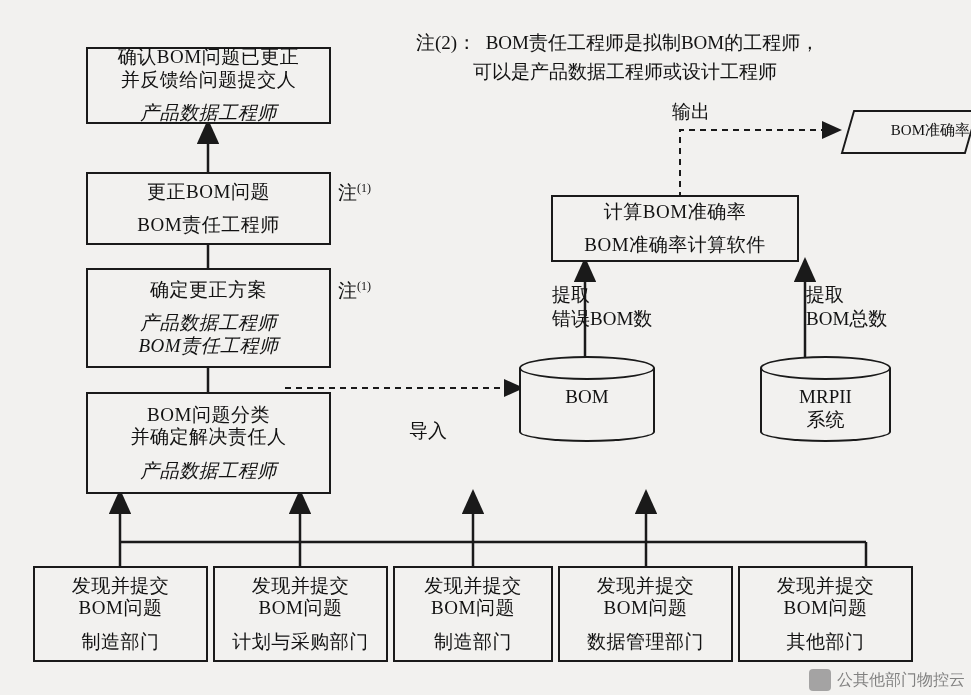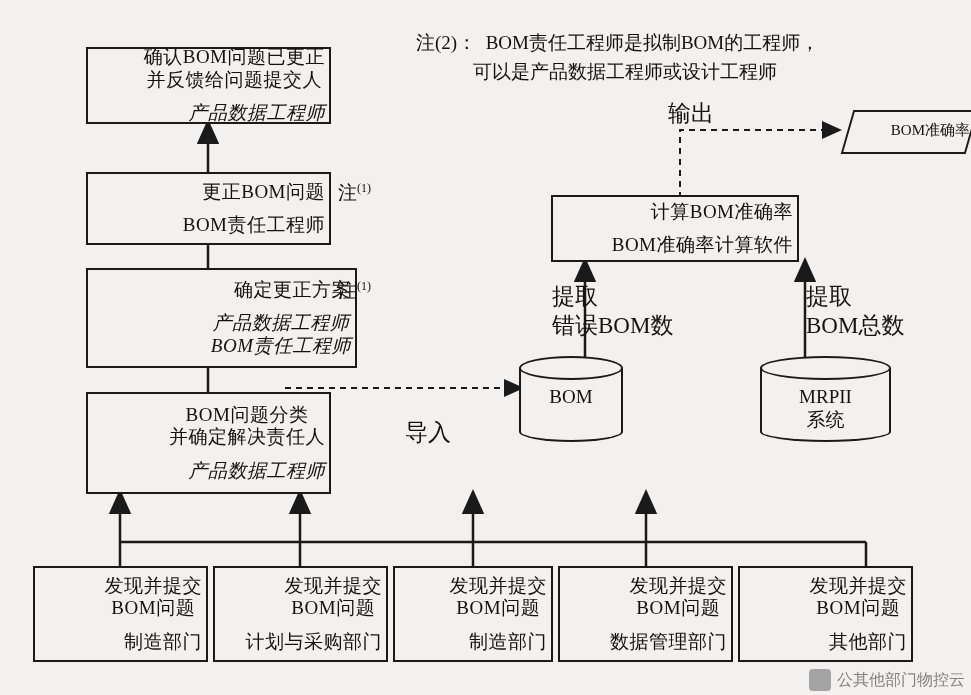--- a/index.html
+++ b/index.html
@@ -15,21 +15,21 @@
     font-family: "Liberation Serif", serif;
     overflow: hidden;
   }
   .box {
     position: absolute;
     border: 2px solid #1a1a1a;
     background: #f2f1ef;
     box-sizing: border-box;
     display: flex;
     flex-direction: column;
-    align-items: flex-end;
+    align-items: center;
     justify-content: center;
   }
   .box .top {
     text-align: center;
     font-size: 19px;
     line-height: 1.18;
     padding: 5px 4px 4px 4px;
     color: #121212;
     letter-spacing: 0.5px;
   }
@@ -107,21 +107,21 @@
   }
   .header-note {
     position: absolute;
     font-size: 19px;
     line-height: 1.55;
     color: #121212;
     white-space: pre;
   }
   .lbl {
     position: absolute;
-    font-size: 23px;
+    font-size: 19px;
     line-height: 1.25;
     color: #121212;
     text-align: center;
   }
   svg.lines {
     position: absolute;
     left: 0;
     top: 0;
     width: 971px;
     height: 695px;
@@ -197,21 +197,21 @@
     <div class="divider"></div>
     <div class="role">产品数据工程师</div>
   </div>
 
   <div class="box" style="left:86px; top:172px; width:245px; height:73px;">
     <div class="top" style="white-space:pre-line;">更正BOM问题</div>
     <div class="divider"></div>
     <div class="role" style="font-style:normal;">BOM责任工程师</div>
   </div>
 
-  <div class="box" style="left:86px; top:268px; width:271px; height:100px;">
+  <div class="box" style="left:86px; top:268px; width:245px; height:100px;">
     <div class="top" style="white-space:pre-line;">确定更正方案</div>
     <div class="divider"></div>
     <div class="role" style="white-space:pre-line;">产品数据工程师
 BOM责任工程师</div>
   </div>
 
   <div class="box" style="left:86px; top:392px; width:245px; height:102px;">
     <div class="top" style="white-space:pre-line;">BOM问题分类
 并确定解决责任人</div>
     <div class="divider"></div>
@@ -224,21 +224,21 @@
     <div class="role" style="font-style:normal;border-radius:13px;">BOM准确率计算软件</div>
   </div>
 
   <div class="note" style="left:338px; top:180px;">
     <span>注</span><sup>(1)</sup>
   </div>
   <div class="note" style="left:338px; top:278px;">
     <span>注</span><sup>(1)</sup>
   </div>
 
-  <div class="cyl" style="left:519px; top:356px; width:104px; height:86px;">
+  <div class="cyl" style="left:519px; top:356px; width:136px; height:86px;">
     <div class="body"></div>
     <div class="lid"></div>
     <div class="txt">
       <div>BOM</div>
     </div>
   </div>
 
   <div class="cyl" style="left:760px; top:356px; width:131px; height:86px;">
     <div class="body"></div>
     <div class="lid"></div>

